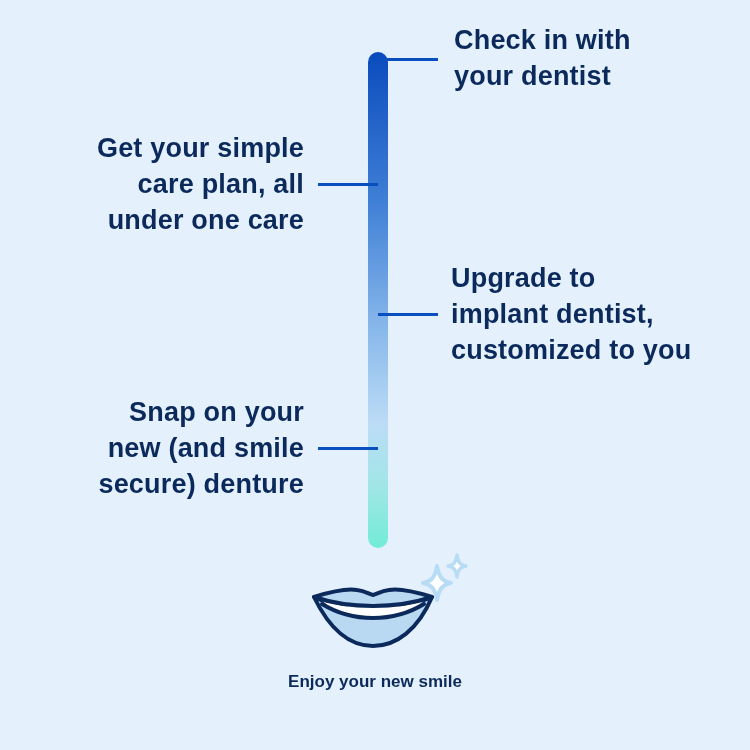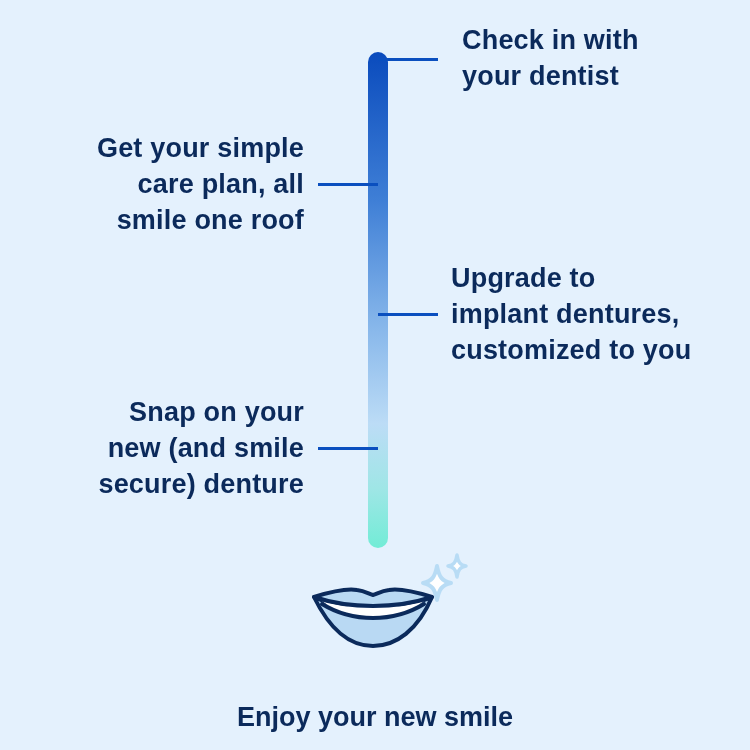--- a/index.html
+++ b/index.html
@@ -15,43 +15,43 @@
       background:linear-gradient(to bottom, #0a4bbd 0%, #3f7fd6 30%, #86b6ea 55%, #bcdcf6 75%, #9fe6e6 88%, #72ecd6 100%);
     }
     .line { position:absolute; height:3px; background:#0a4fbf; }
     .label {
       position:absolute; font-weight:bold; font-size:27px; line-height:36px;
       white-space:pre-line; letter-spacing:0.2px;
     }
     .label.left { text-align:right; }
     .label.right { text-align:left; }
     .final {
-      position:absolute; left:0; width:750px; top:699px; text-align:center;
-      font-weight:bold; font-size:27px; line-height:36px;
+      position:absolute; left:0; width:750px; top:664px; text-align:center;
+      font-weight:bold; font-size:17px; line-height:36px;
     }
     .smile { position:absolute; left:300px; top:545px; }
   </style>
 </head>
 <body>
 
 <div>
   <div class="bar"></div>
 
   <div class="line" style="left:378px; top:58px; width:60px;"></div>
-  <div class="label right" style="left:454px; top:22px;margin-left:8px;">Check in with
+  <div class="label right" style="left:454px; top:22px;">Check in with
 your dentist</div>
 
   <div class="line" style="left:318px; top:183px; width:60px;"></div>
   <div class="label left" style="right:446px; top:130px;">Get your simple
 care plan, all
-smile one roof</div>
+under one care</div>
 
   <div class="line" style="left:378px; top:313px; width:60px;"></div>
   <div class="label right" style="left:451px; top:260px;">Upgrade to
-implant dentures,
+implant dentist,
 customized to you</div>
 
   <div class="line" style="left:318px; top:447px; width:60px;"></div>
   <div class="label left" style="right:446px; top:394px;">Snap on your
 new (and smile
 secure) denture</div>
 </div>
 
 <svg class="smile" width="180" height="115" viewBox="300 545 180 115">
 

